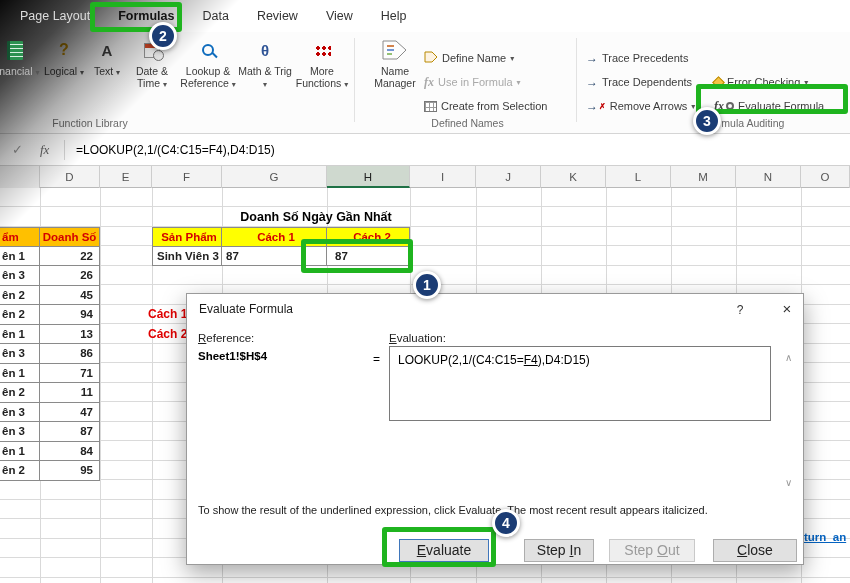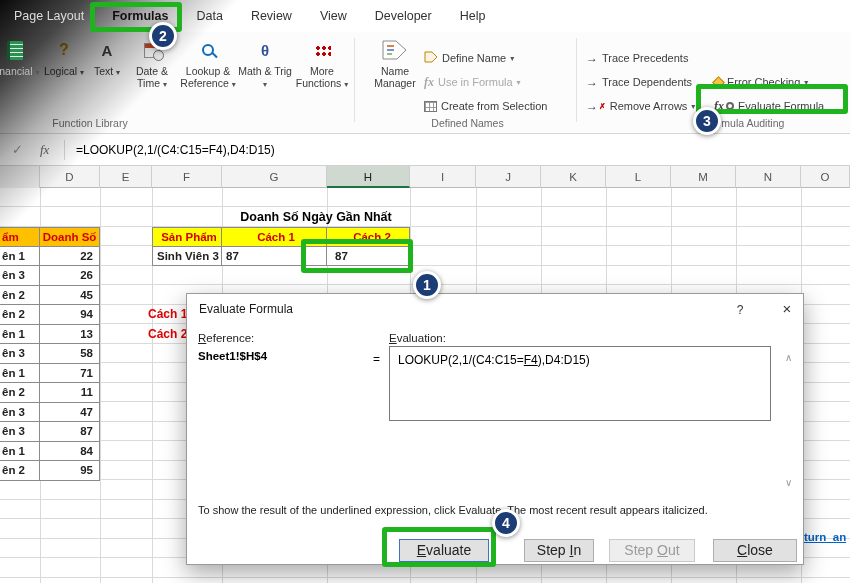--- a/index.html
+++ b/index.html
@@ -2,21 +2,21 @@
 <html><head>
 <meta charset="utf-8">
 <style>
   * { box-sizing: border-box; margin: 0; padding: 0; }
   html,body { background:#888; }
   .stage {
     position: relative; width: 850px; height: 583px; overflow: hidden;
     background: #fff; font-family: "Liberation Sans", sans-serif; color:#222;
   }
   
-  .tabsrow { position:absolute; left:0; top:0; width:850px; height:32px; background:#fff; display:flex; align-items:center; }
+  .tabsrow { position:absolute; left:0; top:0; width:850px; height:32px; background:#fff; display:flex; align-items:center; padding-left:6px; }
   .tab { padding:0 14px; font-size:12.5px; color:#333; line-height:32px; white-space:nowrap; }
   .tab.pl { position:relative; z-index:55; color:#dcdcdc; }
   .tab.active { font-weight:bold; color:#1a1a1a; }
   
   .ribbon { position:absolute; left:0; top:32px; width:850px; height:102px; background:#fcfcfc; border-bottom:1px solid #d5d5d5; overflow:hidden; }
   .bigbtn { position:absolute; top:4px; height:82px; display:flex; flex-direction:column; align-items:center; text-align:center; }
   .bicon { height:28px; display:flex; align-items:center; justify-content:center; margin-bottom:1px; }
   .blabel { font-size:10.5px; color:#3b3b3b; line-height:12px; }
   .blabel.dim { color:#bdbdbd; }
   .chev { font-size:8px; color:#555; }
@@ -95,21 +95,20 @@
 <body>
 
 <div class="stage">
 
   <div class="tabsrow">
     <div class="tab pl">Page Layout</div>
     <div class="tab active">Formulas</div>
     <div class="tab">Data</div>
     <div class="tab">Review</div>
     <div class="tab">View</div>
-    <div class="tab">Developer</div>
     <div class="tab">Help</div>
   </div>
 
   <div class="ribbon">
 
     <div class="bigbtn" style="left:-12px;width:54px;z-index:55">
       <span class="bicon">
           <span class="ic-book"></span>
         </span>
       <span class="blabel dim"><span>Financial</span> <span class="chev">▾</span></span>
@@ -260,21 +259,21 @@
     <div class="cell ltv" style="top:58.5px">22</div>
     <div class="cell ltn" style="top:78px">ên 3</div>
     <div class="cell ltv" style="top:78px">26</div>
     <div class="cell ltn" style="top:97.5px">ên 2</div>
     <div class="cell ltv" style="top:97.5px">45</div>
     <div class="cell ltn" style="top:117px">ên 2</div>
     <div class="cell ltv" style="top:117px">94</div>
     <div class="cell ltn" style="top:136.5px">ên 1</div>
     <div class="cell ltv" style="top:136.5px">13</div>
     <div class="cell ltn" style="top:156px">ên 3</div>
-    <div class="cell ltv" style="top:156px">58</div>
+    <div class="cell ltv" style="top:156px">86</div>
     <div class="cell ltn" style="top:175.5px">ên 1</div>
     <div class="cell ltv" style="top:175.5px">71</div>
     <div class="cell ltn" style="top:195px">ên 2</div>
     <div class="cell ltv" style="top:195px">11</div>
     <div class="cell ltn" style="top:214.5px">ên 3</div>
     <div class="cell ltv" style="top:214.5px">47</div>
     <div class="cell ltn" style="top:234px">ên 3</div>
     <div class="cell ltv" style="top:234px">87</div>
     <div class="cell ltn" style="top:253.5px">ên 1</div>
     <div class="cell ltv" style="top:253.5px">84</div>

